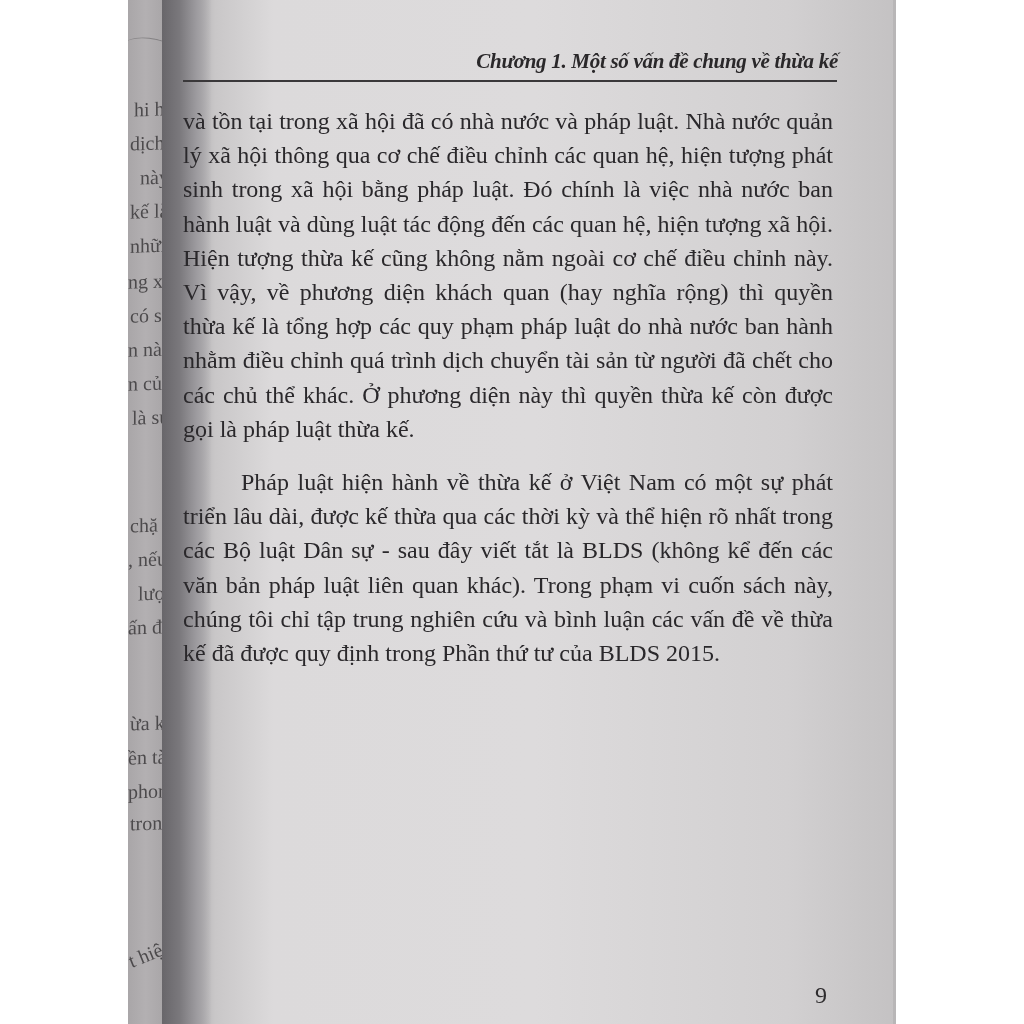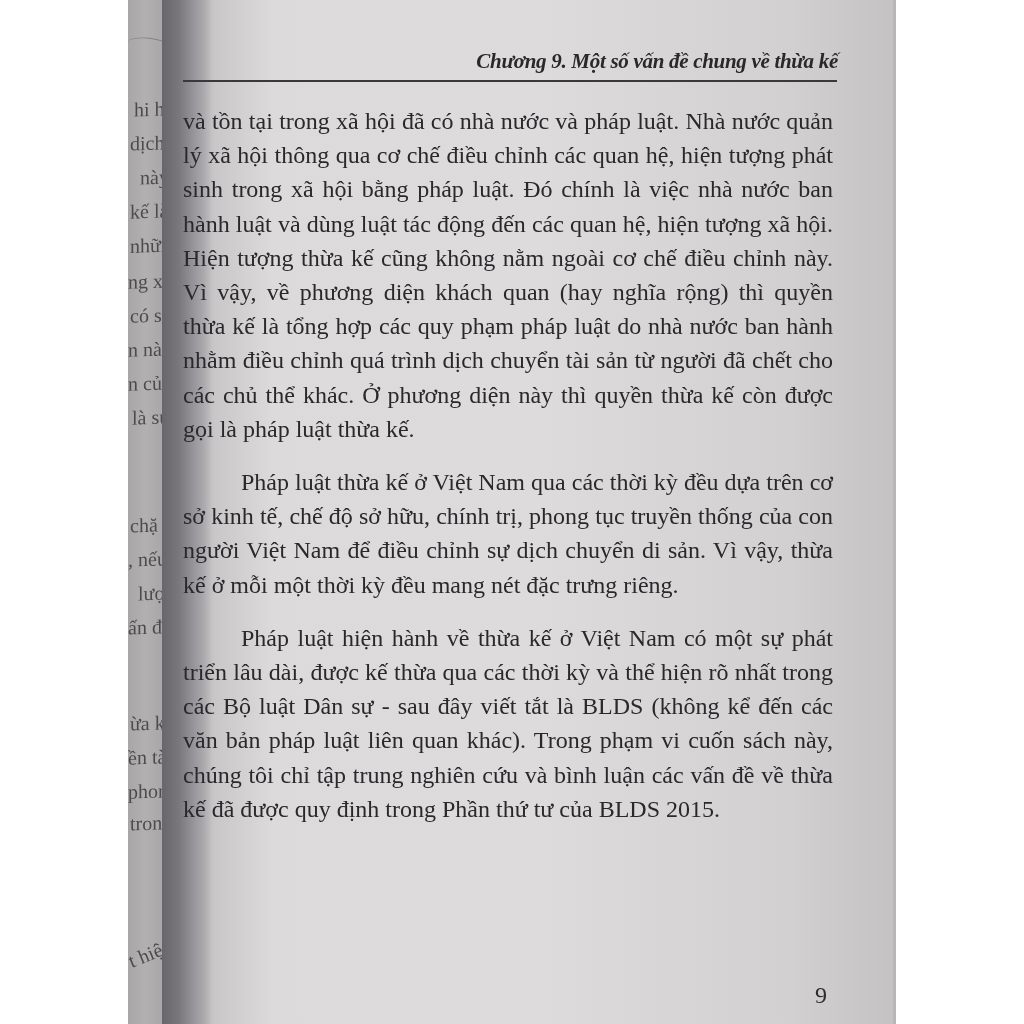--- a/index.html
+++ b/index.html
@@ -129,23 +129,22 @@
     <span class="frag" style="top:746px;left:0px">ền tà</span>
     <span class="frag" style="top:780px;left:0px">phon</span>
     <span class="frag" style="top:812px;left:2px">tron</span>
     <span class="frag" style="top:944px;left:0px;transform:rotate(-22deg)">t hiệ</span>
   </div>
 
   <div class="page"></div>
   <div class="gutter"></div>
   <div class="page-edge"></div>
 
-  <div class="header-title">Chương 9. Một số vấn đề chung về thừa kế</div>
+  <div class="header-title">Chương 1. Một số vấn đề chung về thừa kế</div>
   <div class="header-rule"></div>
 
   <div class="body-text">
     <p>và tồn tại trong xã hội đã có nhà nước và pháp luật. Nhà nước quản lý xã hội thông qua cơ chế điều chỉnh các quan hệ, hiện tượng phát sinh trong xã hội bằng pháp luật. Đó chính là việc nhà nước ban hành luật và dùng luật tác động đến các quan hệ, hiện tượng xã hội. Hiện tượng thừa kế cũng không nằm ngoài cơ chế điều chỉnh này. Vì vậy, về phương diện khách quan (hay nghĩa rộng) thì quyền thừa kế là tổng hợp các quy phạm pháp luật do nhà nước ban hành nhằm điều chỉnh quá trình dịch chuyển tài sản từ người đã chết cho các chủ thể khác. Ở phương diện này thì quyền thừa kế còn được gọi là pháp luật thừa kế.</p>
-    <p class="indent">Pháp luật thừa kế ở Việt Nam qua các thời kỳ đều dựa trên cơ sở kinh tế, chế độ sở hữu, chính trị, phong tục truyền thống của con người Việt Nam để điều chỉnh sự dịch chuyển di sản. Vì vậy, thừa kế ở mỗi một thời kỳ đều mang nét đặc trưng riêng.</p>
     <p class="indent">Pháp luật hiện hành về thừa kế ở Việt Nam có một sự phát triển lâu dài, được kế thừa qua các thời kỳ và thể hiện rõ nhất trong các Bộ luật Dân sự - sau đây viết tắt là BLDS (không kể đến các văn bản pháp luật liên quan khác). Trong phạm vi cuốn sách này, chúng tôi chỉ tập trung nghiên cứu và bình luận các vấn đề về thừa kế đã được quy định trong Phần thứ tư của BLDS 2015.</p>
   </div>
 
   <div class="page-number">9</div>
 </div>
 
 </body></html>

